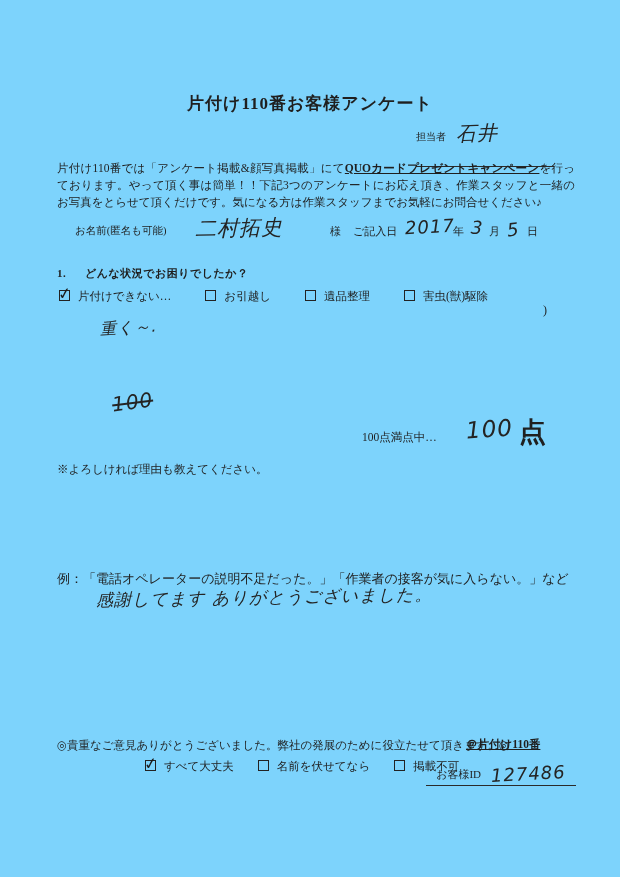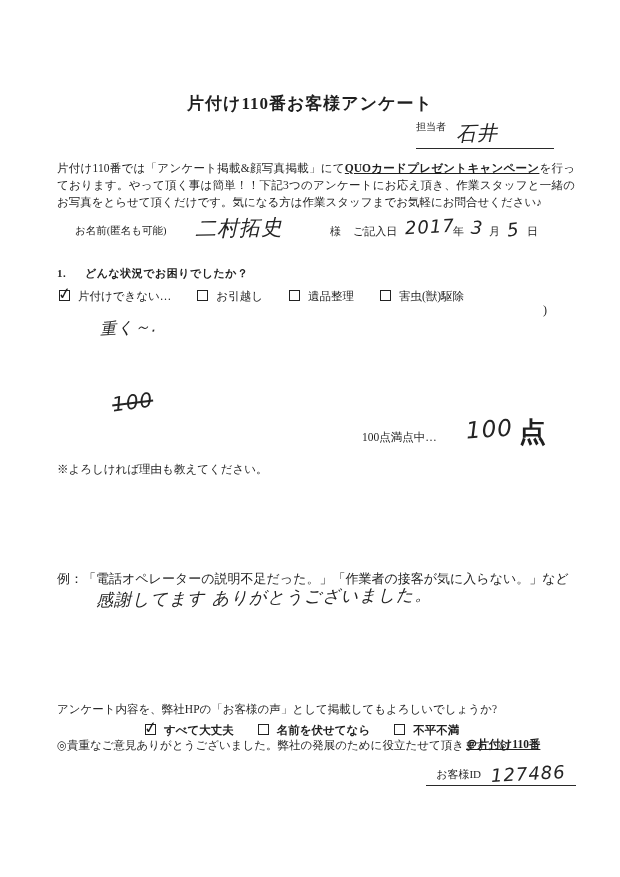--- a/index.html
+++ b/index.html
@@ -2,21 +2,21 @@
 <html><head>
 <meta charset="utf-8">
 <style>
   * { margin: 0; padding: 0; box-sizing: border-box; }
   html, body { background: #9a9a9a; }
   .page {
     position: relative;
     width: 620px;
     height: 877px;
     margin: 0 auto;
-    background: #ffffff;
+    background: #7dd3fc;
     color: #1c1c1c;
     font-family: "Liberation Serif", "DejaVu Serif", serif;
     overflow: hidden;
   }
   .abs { position: absolute; }
   .printed { color: #1f1f1f; }
   
   .hw {
     font-family: "DejaVu Sans", sans-serif;
     font-style: italic;
@@ -26,22 +26,22 @@
   }
   .title {
     left: 0; top: 92px; width: 100%;
     text-align: center;
     font-size: 17px; font-weight: bold;
     letter-spacing: 1px;
   }
   .staff-line {
     left: 416px; top: 120px; width: 138px;
     border-bottom: 1.5px solid #2a2a2a;
-    display: flex; gap: 10px;
-    padding-bottom: 1px;
+    display: flex; align-items: flex-end; gap: 10px;
+    padding-bottom: 19px;
   }
   .staff-label { font-size: 10px; padding-bottom: 3px; }
   .staff-name { font-size: 20px; transform: rotate(-2deg); }
   .intro {
     left: 57px; top: 160px; width: 518px;
     font-size: 11.5px; line-height: 17px;
     text-align: justify;
   }
   .quo { font-weight: bold; text-decoration: underline; }
   .name-row { left: 75px; top: 214px; width: 490px; height: 34px; }
@@ -68,41 +68,41 @@
   .cb.checked::after {
     content: "✓";
     position: absolute;
     left: -2px; top: -7px;
     font-size: 16px;
     font-family: "DejaVu Sans", sans-serif;
     color: #1a1a1a;
     transform: rotate(-8deg);
   }
   .opt-label { font-size: 11.5px; }
-  .opts-row { left: 59px; top: 286px; width: 520px; display: flex; gap: 0; align-items: center; }
+  .opts-row { left: 59px; top: 286px; width: 520px; display: flex; gap: 8px; align-items: center; }
   .opt { margin-right: 26px; white-space: nowrap; }
   .other-row { left: 59px; top: 305px; width: 500px; }
   .paren-close { left: 543px; top: 303px; font-size: 12px; }
   .hw-heavy { left: 100px; top: 318px; font-size: 16px; transform: rotate(-3deg); }
   .q2-head { left: 57px; top: 357px; }
   .hw-struck {
     left: 112px; top: 390px; font-size: 20px;
     transform: rotate(-7deg);
     text-decoration: line-through;
     text-decoration-thickness: 2px;
   }
   .score-label { left: 362px; top: 430px; font-size: 11.5px; }
   .score-hw { left: 466px; top: 416px; font-size: 23px; transform: rotate(-4deg); }
   .score-unit { left: 519px; top: 414px; font-size: 27px; font-weight: bold; }
   .reason-note { left: 57px; top: 462px; font-size: 11.5px; }
   .q3-head { left: 57px; top: 550px; }
   .q3-example { left: 57px; top: 570px; font-size: 13px; }
   .hw-answer { left: 96px; top: 586px; font-size: 17px; transform: rotate(-1deg); }
   .pub-q { left: 57px; top: 702px; font-size: 11.5px; }
-  .pub-opts { left: 145px; top: 720px; display: flex; font-weight: bold; }
+  .pub-opts { left: 145px; top: 756px; display: flex; }
   .pub-opts .opt { margin-right: 24px; }
   .thanks { left: 57px; top: 738px; font-size: 11.5px; }
   .brand {
     left: 466px; top: 737px; font-size: 11.5px; font-weight: bold;
     text-decoration: underline;
   }
   .cust-row {
     left: 426px; top: 760px; width: 150px; height: 26px;
     border-bottom: 1.5px solid #2a2a2a;
     display: flex; align-items: flex-end; gap: 10px; justify-content: center;
@@ -161,30 +161,29 @@
 
   <span class="abs hw-struck hw">100</span>
   <span class="abs score-label printed">100点満点中…</span>
   <span class="abs score-hw hw">100</span>
   <span class="abs score-unit printed">点</span>
   <div class="abs reason-note printed">※よろしければ理由も教えてください。</div>
 
   <div class="abs q3-example printed">例：「電話オペレーターの説明不足だった。」「作業者の接客が気に入らない。」など</div>
   <span class="abs hw-answer hw">感謝してます ありがとうございました。</span>
 
-  <div class="abs pub-q printed">アンケート内容を、弊社HPの「お客様の声」として掲載してもよろしいでしょうか?</div>
   <div class="abs pub-opts">
     <span class="opt">
       <span class="cb checked"></span><span class="opt-label printed">すべて大丈夫</span>
     </span>
     <span class="opt">
       <span class="cb"></span><span class="opt-label printed">名前を伏せてなら</span>
     </span>
     <span class="opt">
-      <span class="cb"></span><span class="opt-label printed">不平不満</span>
+      <span class="cb"></span><span class="opt-label printed">掲載不可</span>
     </span>
   </div>
   <div class="abs thanks printed">◎貴重なご意見ありがとうございました。弊社の発展のために役立たせて頂きます。◎</div>
   <span class="abs brand printed">＠片付け110番</span>
 
   <div class="abs cust-row">
     <span class="cust-label printed">お客様ID</span>
     <span class="cust-id hw">127486</span>
   </div>
 

